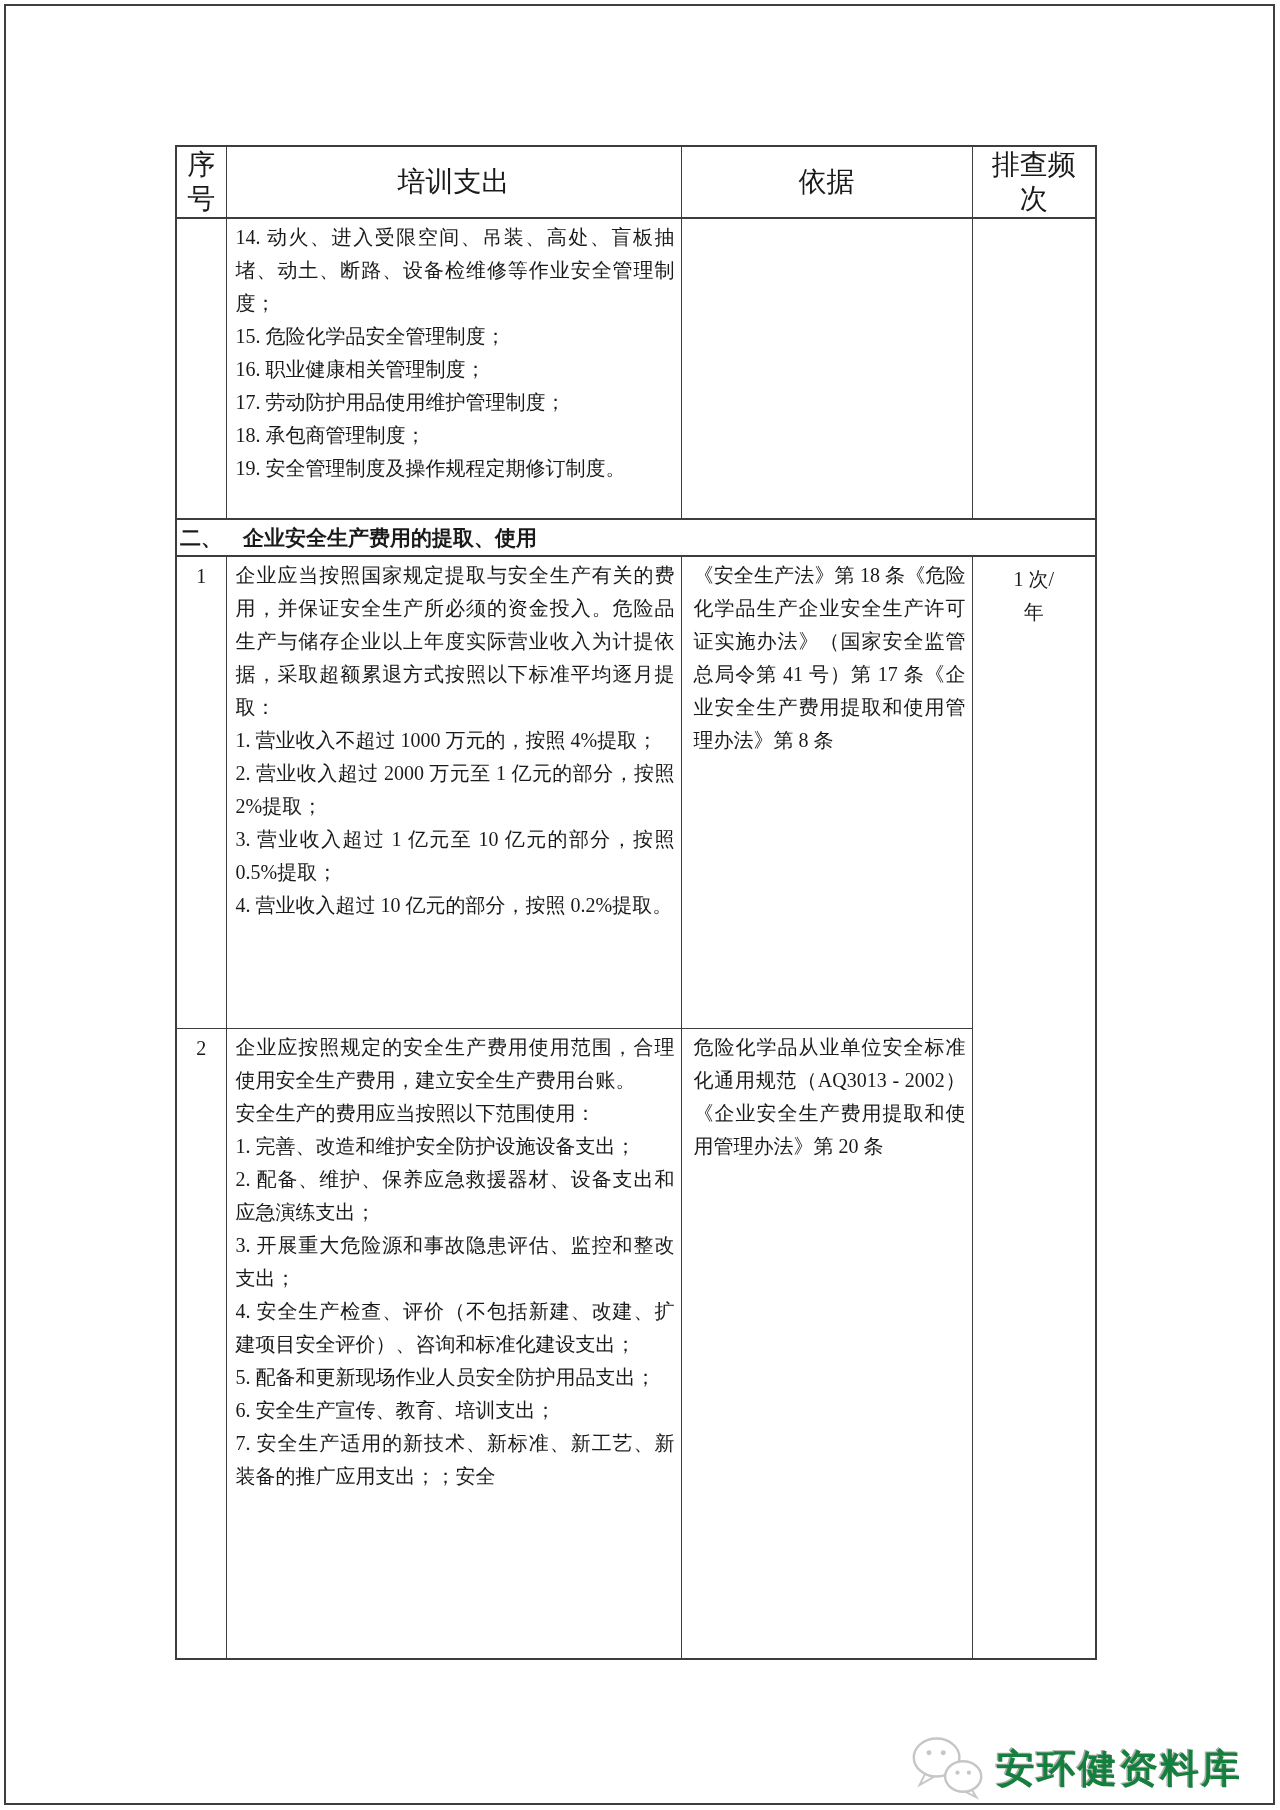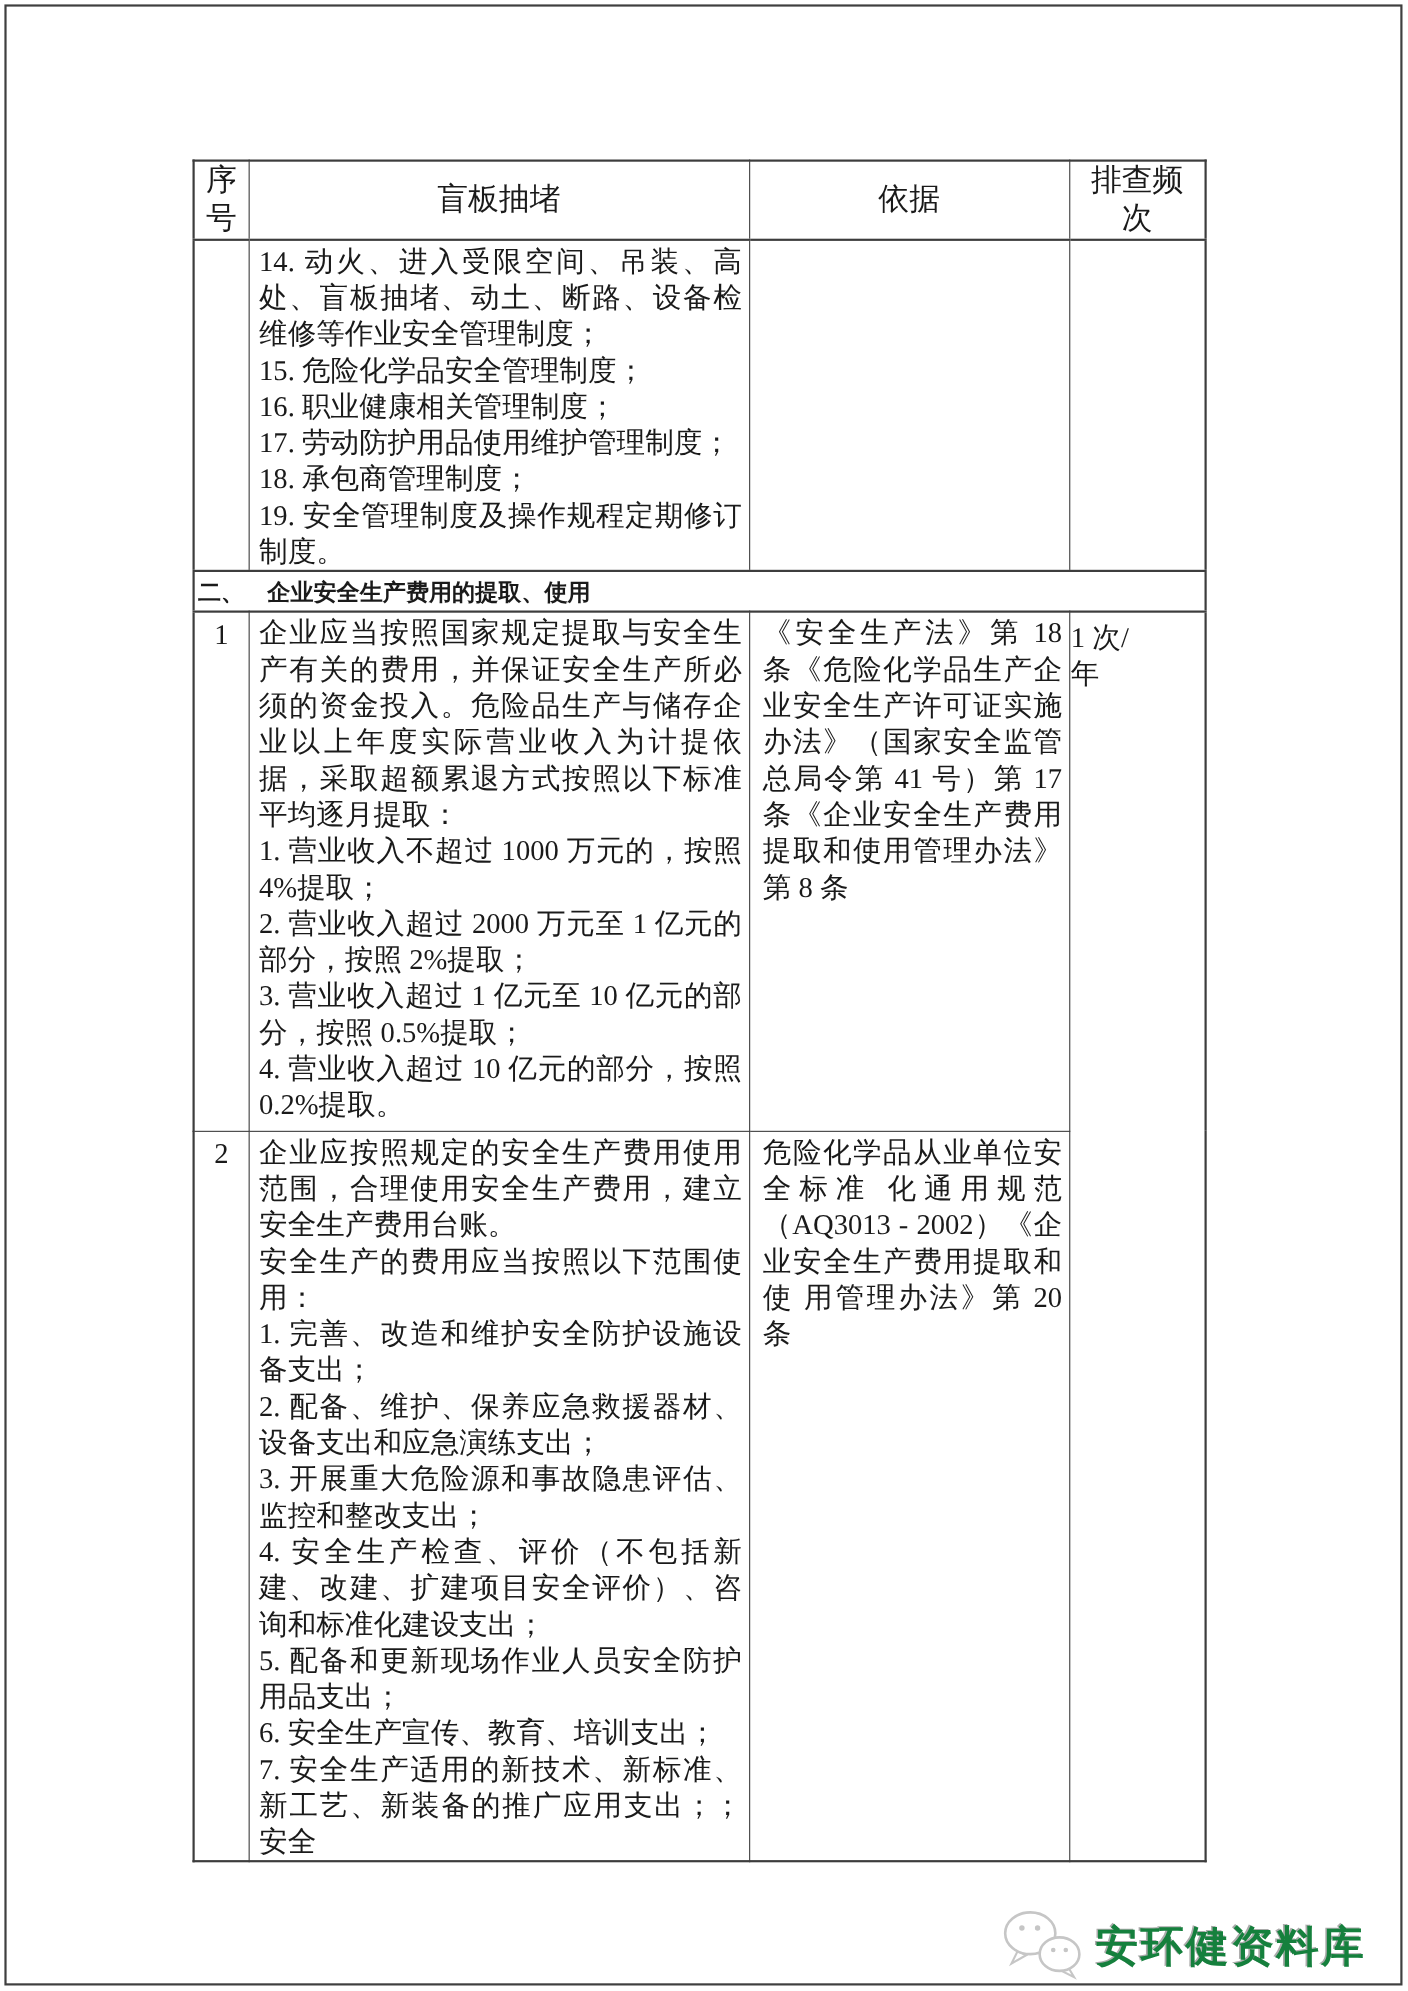--- a/index.html
+++ b/index.html
@@ -25,21 +25,21 @@
     width: 920px;
     height: 1515px;
     border-collapse: collapse;
     table-layout: fixed;
     border: 2px solid #3d3d3d;
   }
   .doc-table td, .doc-table th {
     border: 1px solid #3d3d3d;
     vertical-align: top;
     font-weight: normal;
-    font-size: 26px;
+    font-size: 20px;
     line-height: 33px;
     overflow: hidden;
   }
   col.col-no      { width: 50px; }
   col.col-content { width: 455px; }
   col.col-basis   { width: 291px; }
   col.col-freq    { width: 124px; }
 
   tr.header-row    { height: 70px; }
   tr.carry-row     { height: 301px; }
@@ -60,21 +60,21 @@
     text-align: justify;
     white-space: pre-line;
   }
   td.basis {
     padding: 2px 6px 0 12px;
     text-align: justify;
     white-space: pre-line;
     margin-left: 32px;
   }
   td.freq {
-    text-align: left;
+    text-align: center;
     padding-top: 6px;
     white-space: pre-line;
     margin-top: 24px;
   }
   td.section {
     font-weight: bold;
     font-size: 21px;
     line-height: 34px;
     padding: 1px 0 0 3px;
     vertical-align: middle;
@@ -126,21 +126,21 @@
     <colgroup>
       <col class="col-no">
       <col class="col-content">
       <col class="col-basis">
       <col class="col-freq">
     </colgroup>
     <tbody>
       <tr class="header-row">
         <th class="th">序
 号</th>
-        <th class="th">盲板抽堵</th>
+        <th class="th">培训支出</th>
         <th class="th">依据</th>
         <th class="th">排查频
 次</th>
       </tr>
 
       <tr class="carry-row">
         <td class="num"></td>
         <td class="content">14. 动火、进入受限空间、吊装、高处、盲板抽堵、动土、断路、设备检维修等作业安全管理制度；
 15. 危险化学品安全管理制度；
 16. 职业健康相关管理制度；

